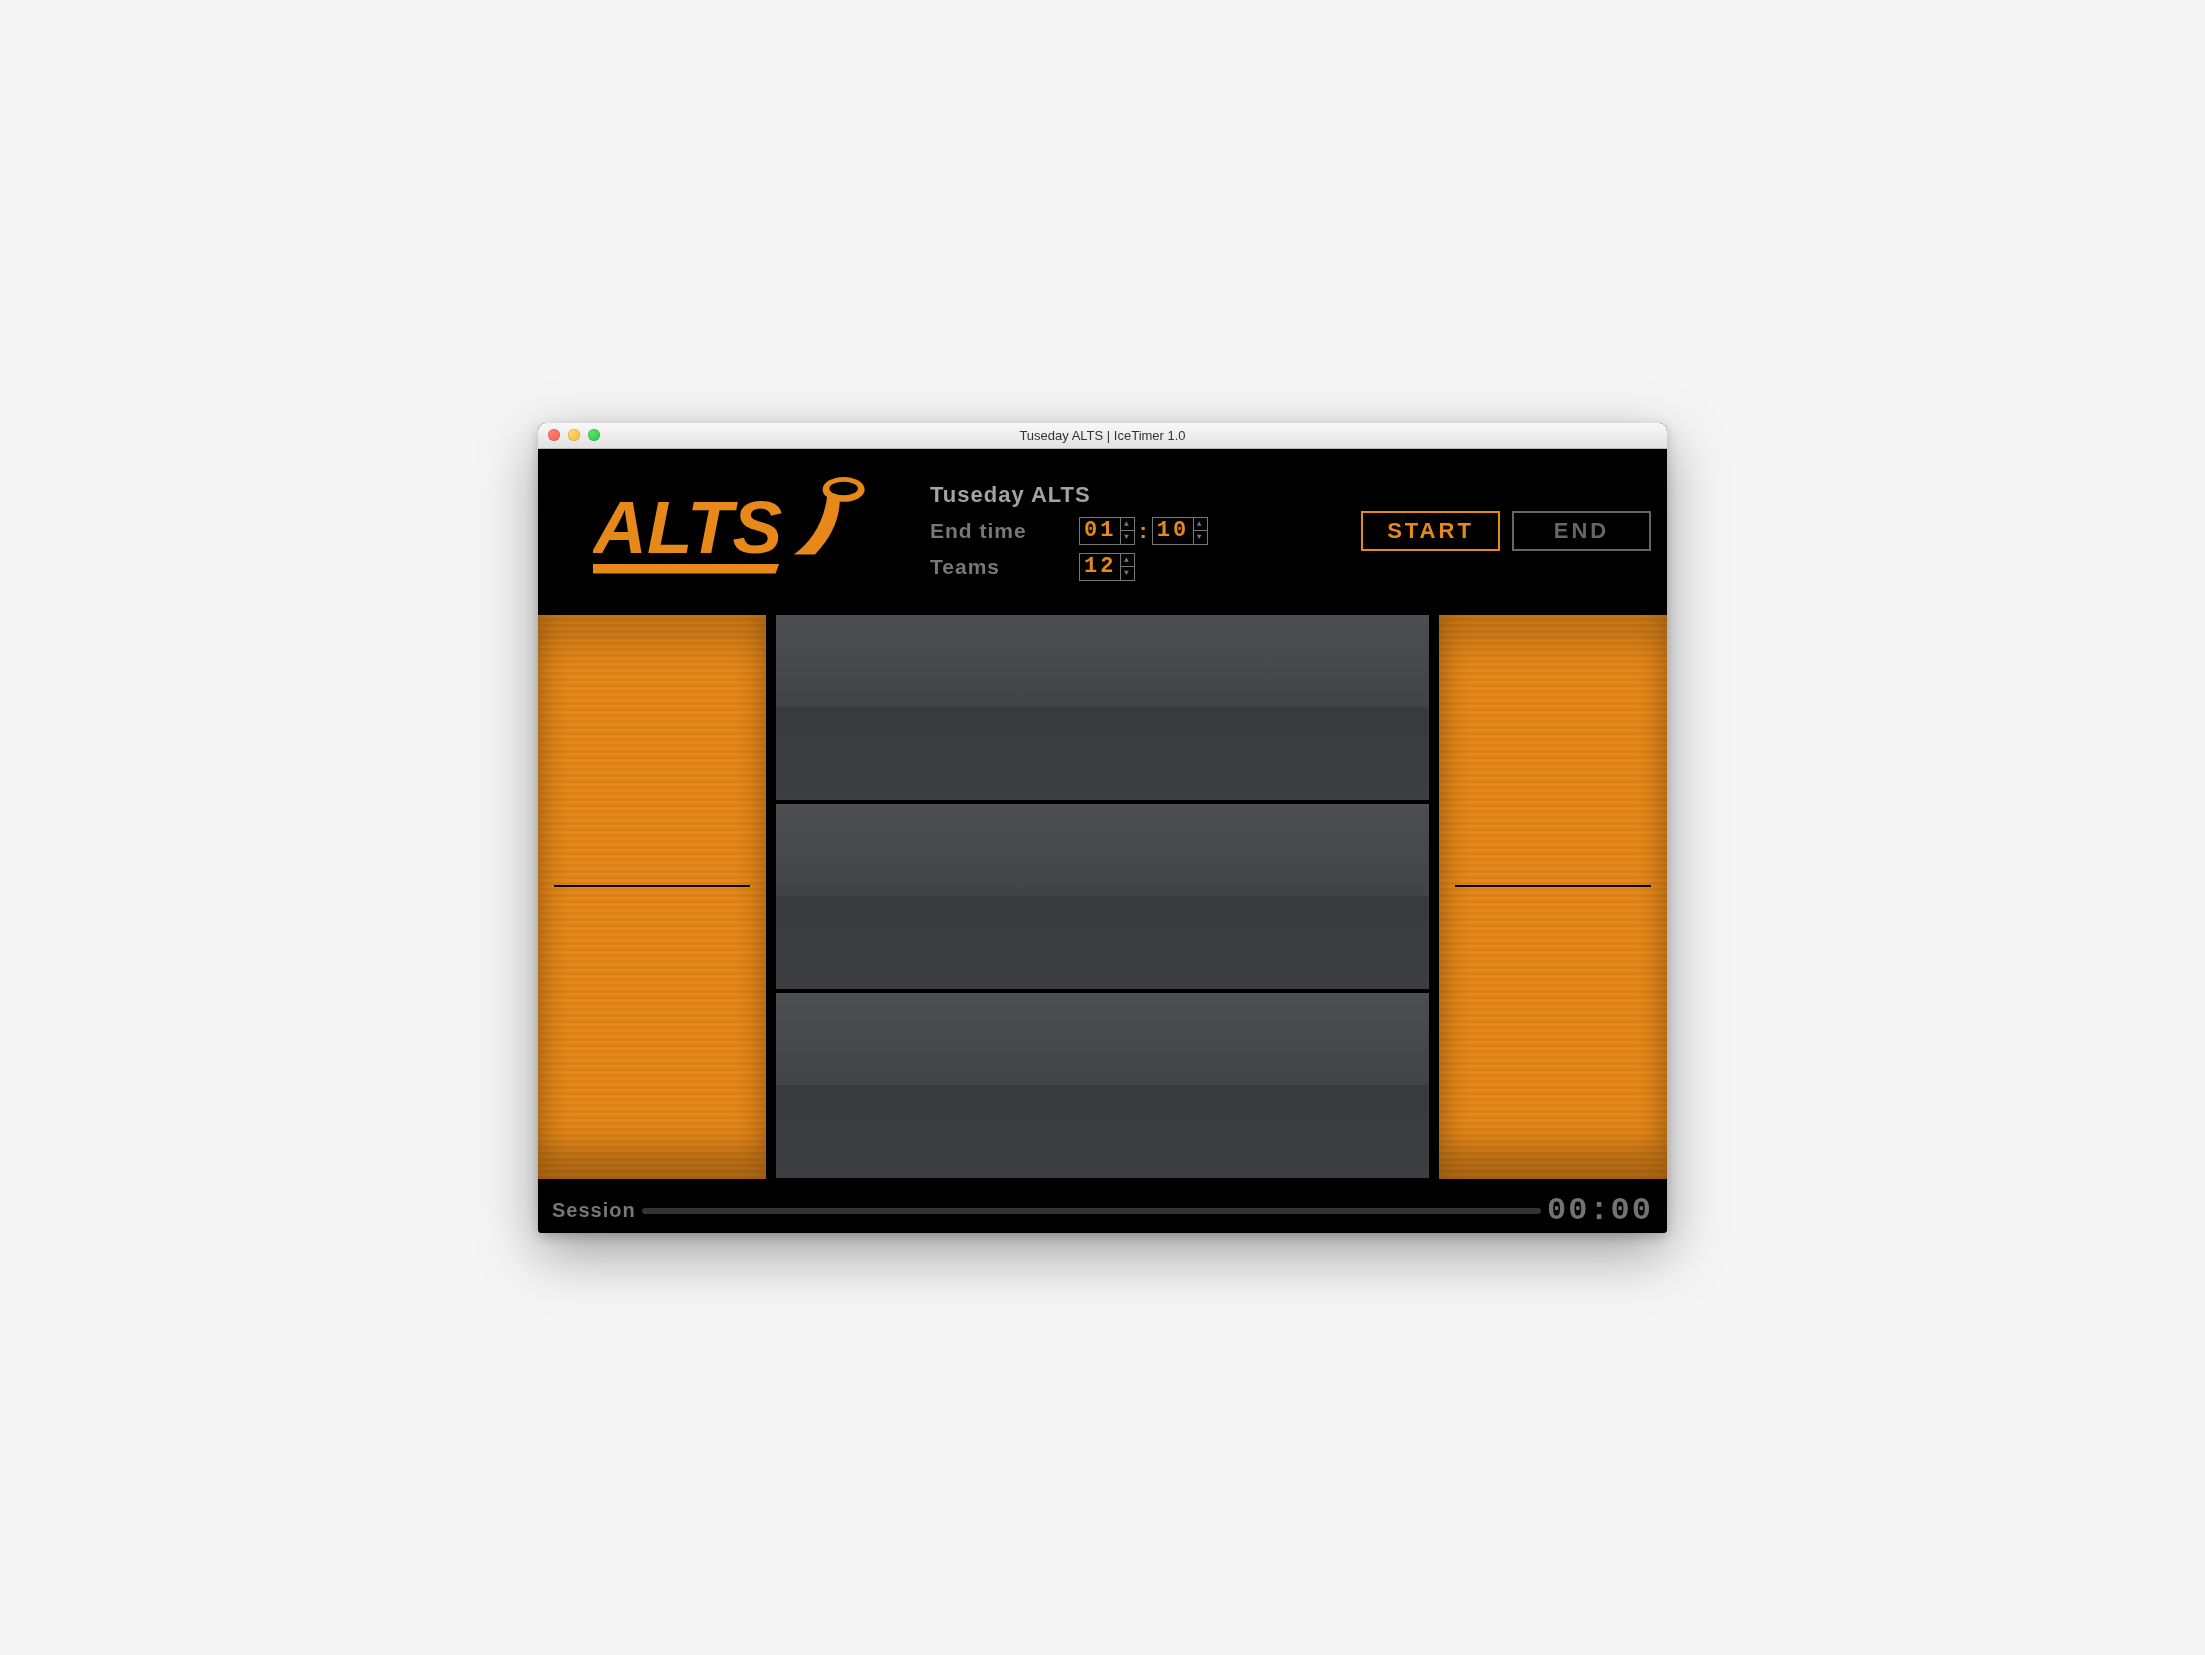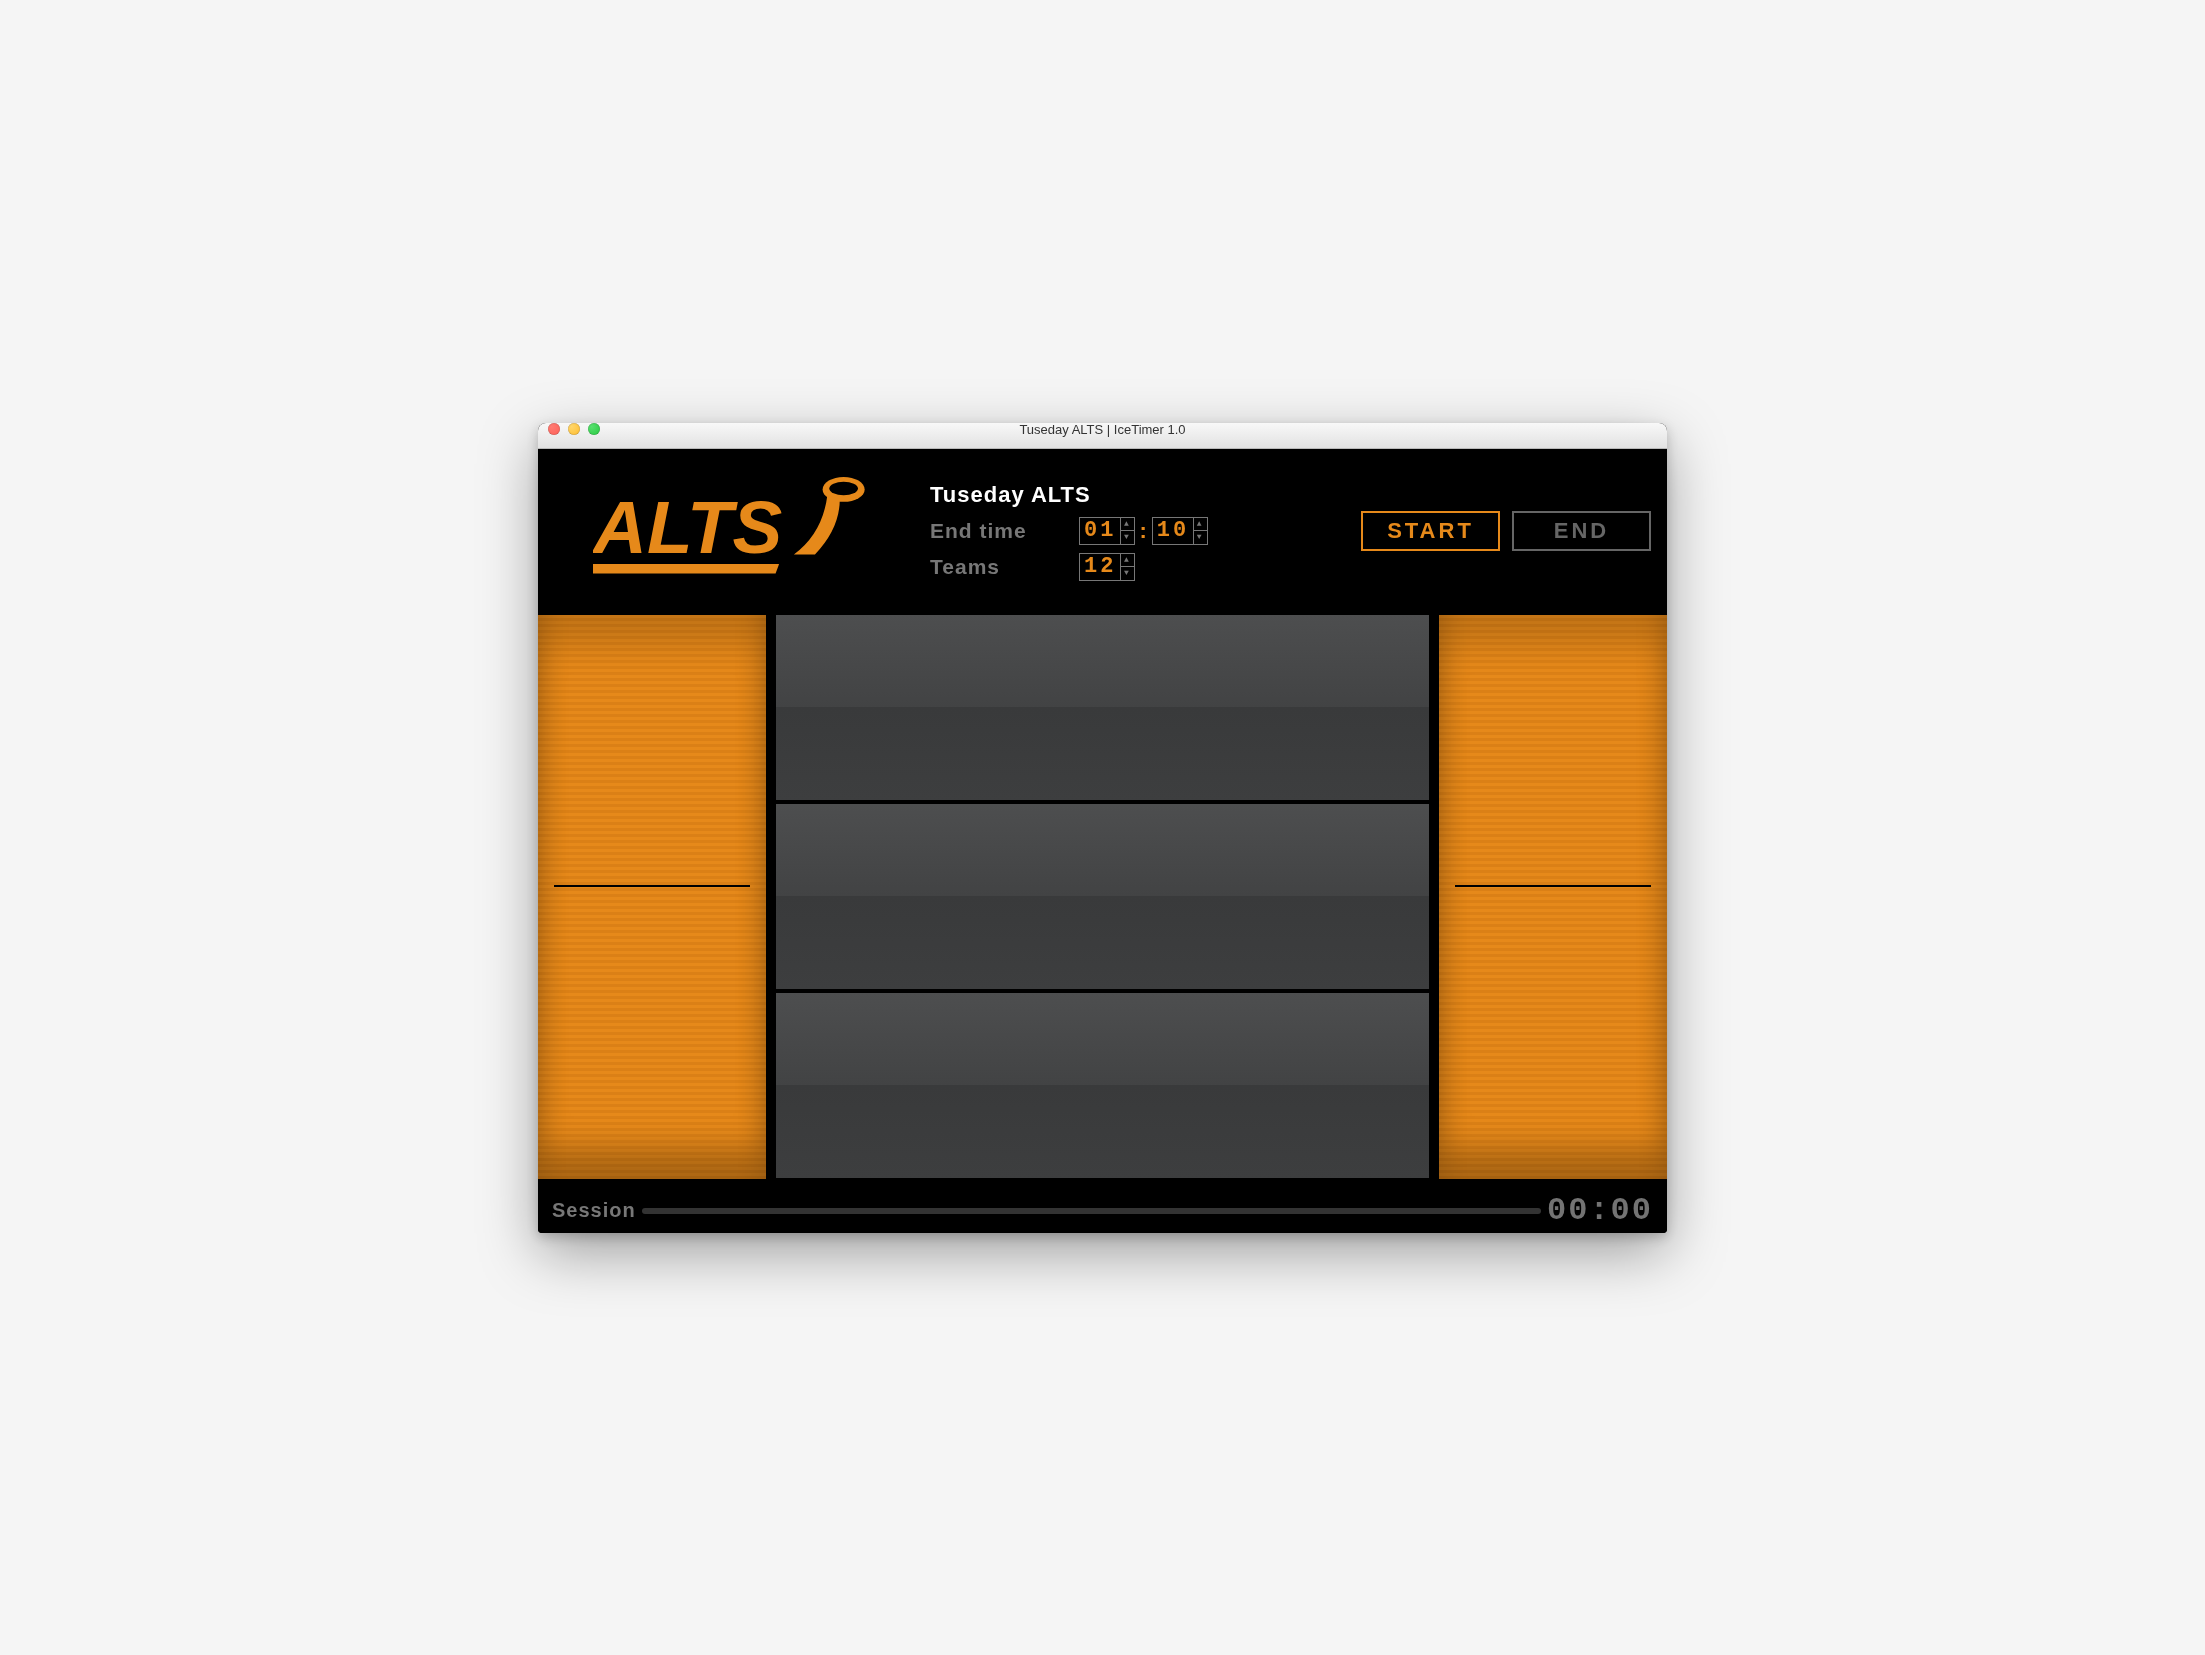--- a/index.html
+++ b/index.html
@@ -17,20 +17,21 @@
     background: #000;
     border-radius: 8px 8px 4px 4px;
     box-shadow: 0 20px 59px rgba(0,0,0,0.35), 0 4px 12px rgba(0,0,0,0.2);
     overflow: hidden;
   }
   .titlebar {
     height: 26px;
     background: linear-gradient(#f8f8f8, #e2e2e2);
     border-bottom: 1px solid #b9b9b9;
     display: flex;
+    align-items: center;
     position: relative;
   }
   .traffic { display: flex; gap: 8px; padding-left: 10px; }
   .tl-btn { width: 12px; height: 12px; border-radius: 50%; box-shadow: inset 0 0 1px rgba(0,0,0,0.5); }
   .tl-close { background: radial-gradient(circle at 30% 30%, #ff7b72, #ff5f57); }
   .tl-min   { background: radial-gradient(circle at 30% 30%, #ffd66b, #ffbd2e); }
   .tl-max   { background: radial-gradient(circle at 30% 30%, #58e06f, #28c940); }
   .title-text {
     position: absolute;
     left: 0; right: 0;
@@ -52,21 +53,21 @@
   .logo-slot { width: 287px; flex: 0 0 287px; }
   .logo-slot svg { width: 100%; height: auto; }
 
   .settings {
     flex: 0 0 317px;
     color: #777;
     font-weight: 900;
     letter-spacing: 1px;
   }
   .settings .row { display: flex; align-items: center; height: 36px; font-size: 21px; }
-  .settings .title { color: #ffffff; font-size: 22px; }
+  .settings .title { color: #a3a3a3; font-size: 22px; }
   .settings .label { width: 149px; color: #777; }
   .spin {
     display: inline-flex;
     align-items: stretch;
     border: 1px solid #777;
     height: 28px;
     color: #e6891a;
     font-family: "Courier New", monospace;
     font-size: 22px;
     font-weight: bold;

